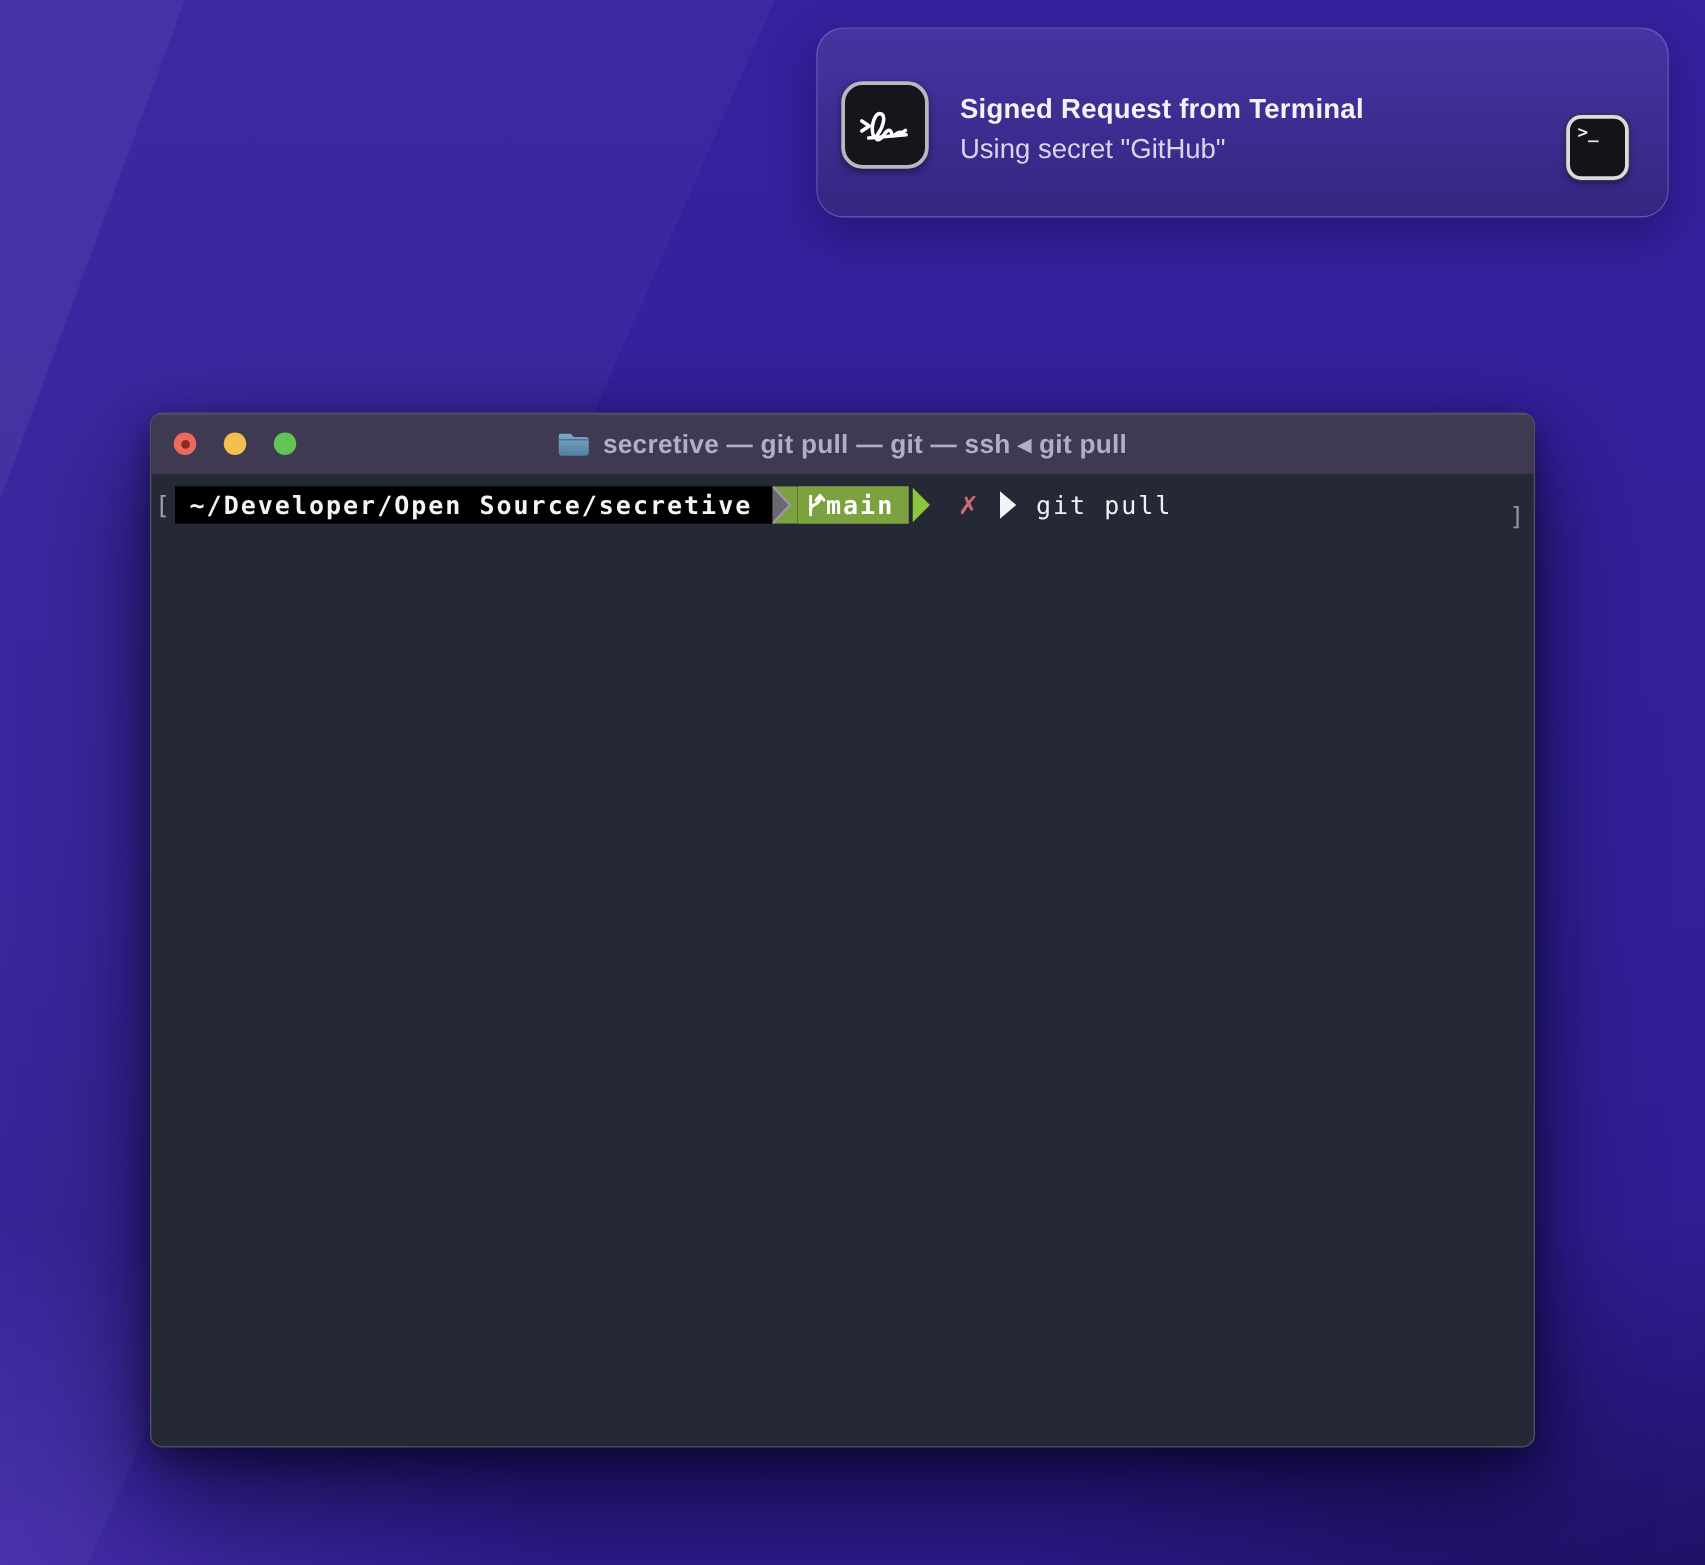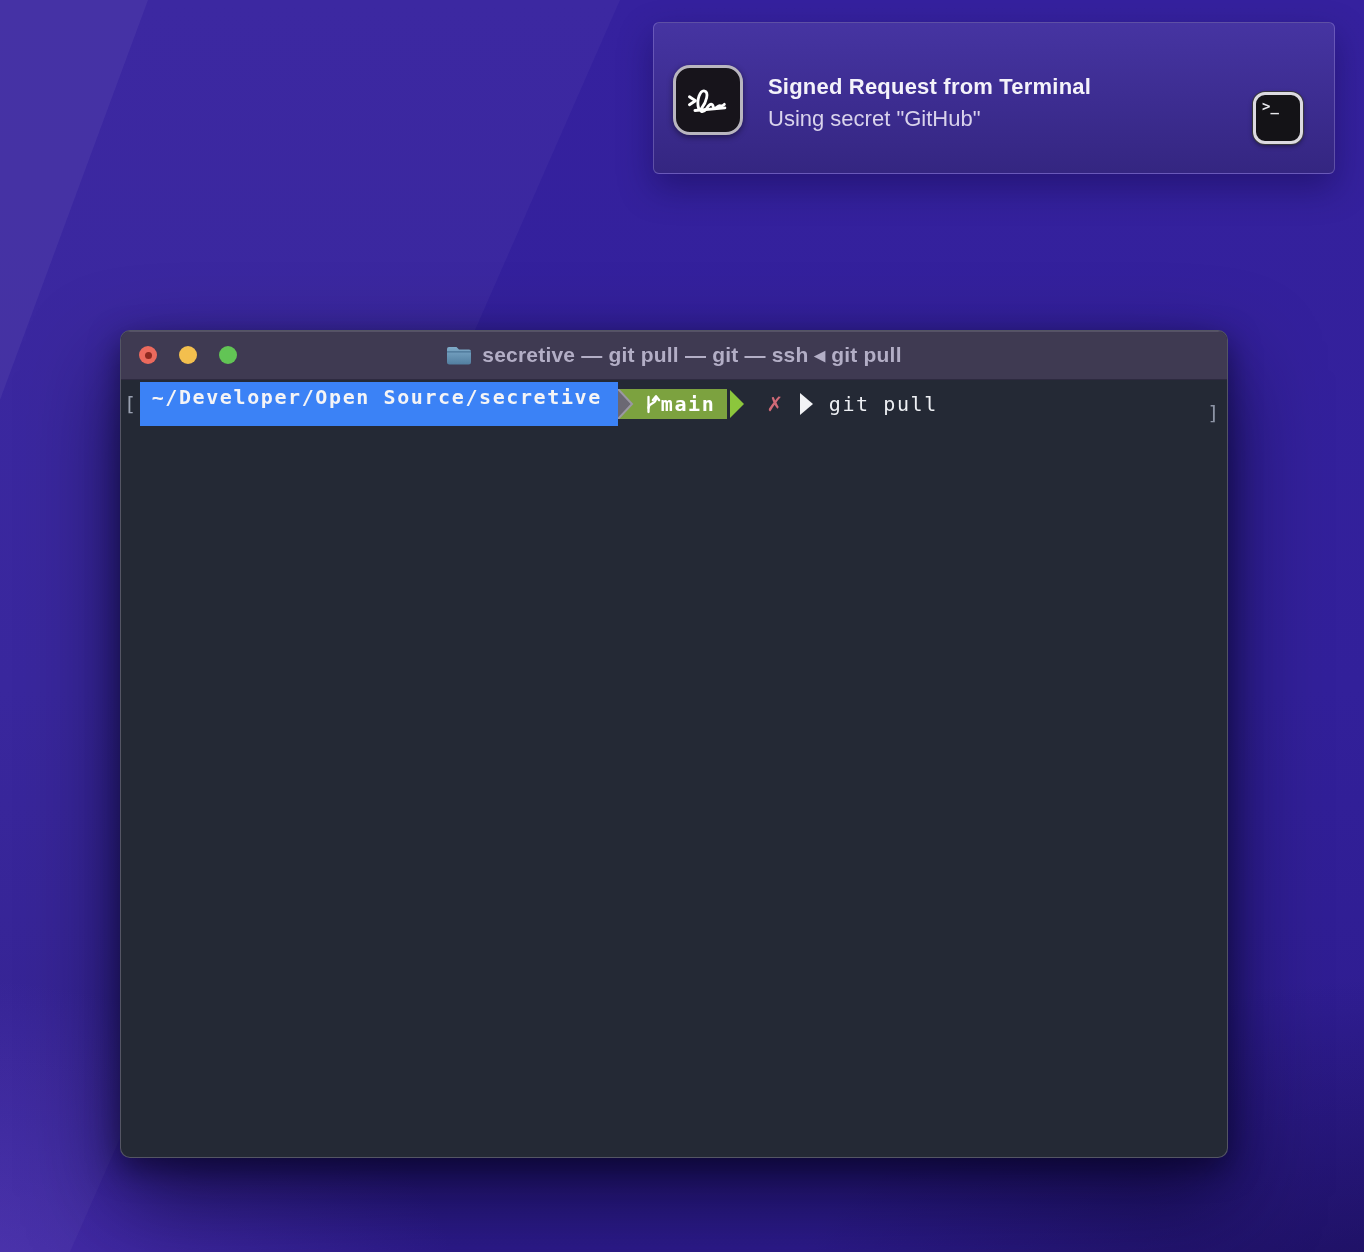--- a/index.html
+++ b/index.html
@@ -13,21 +13,21 @@
       radial-gradient(1150px 720px at 106% 112%, rgba(8,2,40,0.58), rgba(8,2,40,0) 60%),
       linear-gradient(180deg, #35219e 0%, #32209a 55%, #2d1b8c 100%);
   }
   .sheen { position:absolute; inset:0; pointer-events:none; }
   .sheen-band  { background:rgba(255,255,255,0.035); clip-path:polygon(0 0, 620px 0, 70px 1252px, 0 1252px); }
   .sheen-tri   { background:rgba(255,255,255,0.05);  clip-path:polygon(0 0, 148px 0, 0 400px); }
 
   
   .notification {
     position:absolute; left:653px; top:22px; width:682px; height:152px;
-    border-radius:6px;
+    border-radius:22px;
     background:linear-gradient(180deg, rgba(71,53,162,0.97), rgba(53,38,128,0.97));
     border:1px solid rgba(172,160,232,0.35);
     box-shadow:0 14px 34px rgba(10,0,50,0.35);
   }
   .notif-app-icon {
     position:absolute; left:19px; top:42px; width:70px; height:70px;
     border-radius:17px; background:#17141b; border:3px solid #b9b6bf;
     display:flex; align-items:center; justify-content:center;
     box-shadow:0 2px 6px rgba(0,0,0,0.45);
   }
@@ -70,21 +70,21 @@
   .term-content {
     position:relative; height:calc(100% - 50px);
     font-family:"DejaVu Sans Mono", monospace; font-size:20px;
     letter-spacing:1.6px; color:#eef0f4;
   }
   .prompt-row { position:absolute; top:9px; left:0; right:0; height:30px; display:flex; align-items:center; }
   .bracket { color:#99a0b1; }
   .bracket-left  { margin-left:3px; }
   .bracket-right { position:absolute; right:6px; top:9px; height:30px; line-height:30px; color:#8d94a5; }
   .seg-path {
-    background:#3b82f6; height:44px; line-height:30px;
+    background:#000000; height:30px; line-height:30px;
     padding:0 16px 0 12px; font-weight:bold; color:#f4f4f6; margin-left:2px;
     white-space:pre;
   }
   .sep-svg { display:block; height:30px; }
   .seg-branch {
     background:#7ca23f; height:30px; display:flex; align-items:center;
     padding:0 12px 0 6px; gap:0; font-weight:bold; color:#ffffff;
   }
   .status-x { color:#d06a77; font-weight:bold; margin-left:18px; font-family:"DejaVu Sans", sans-serif; }
   .prompt-arrow {

